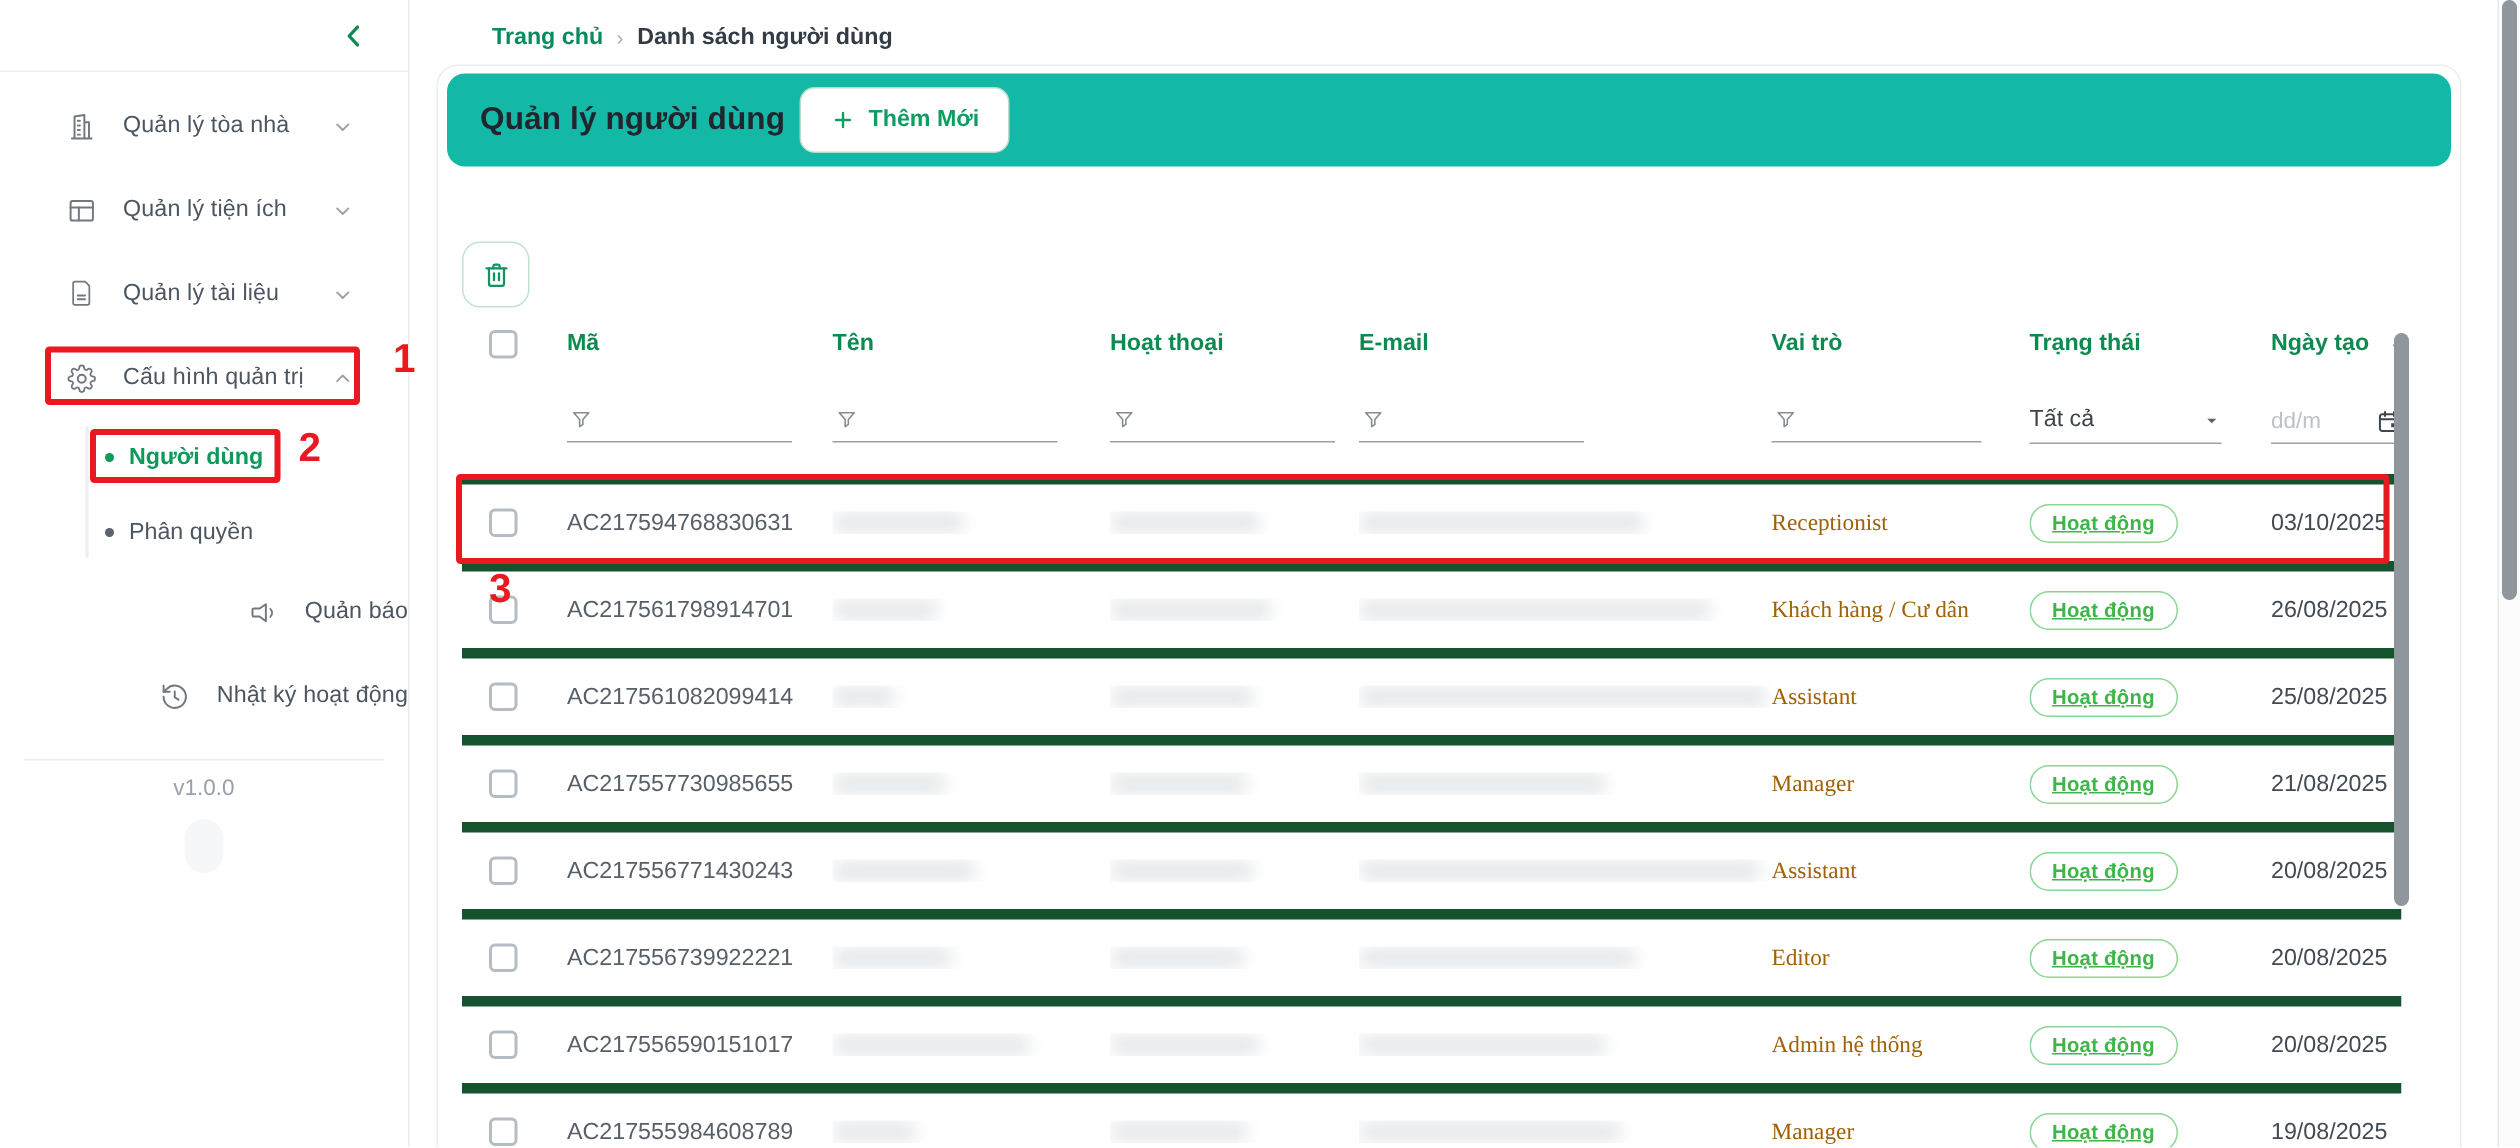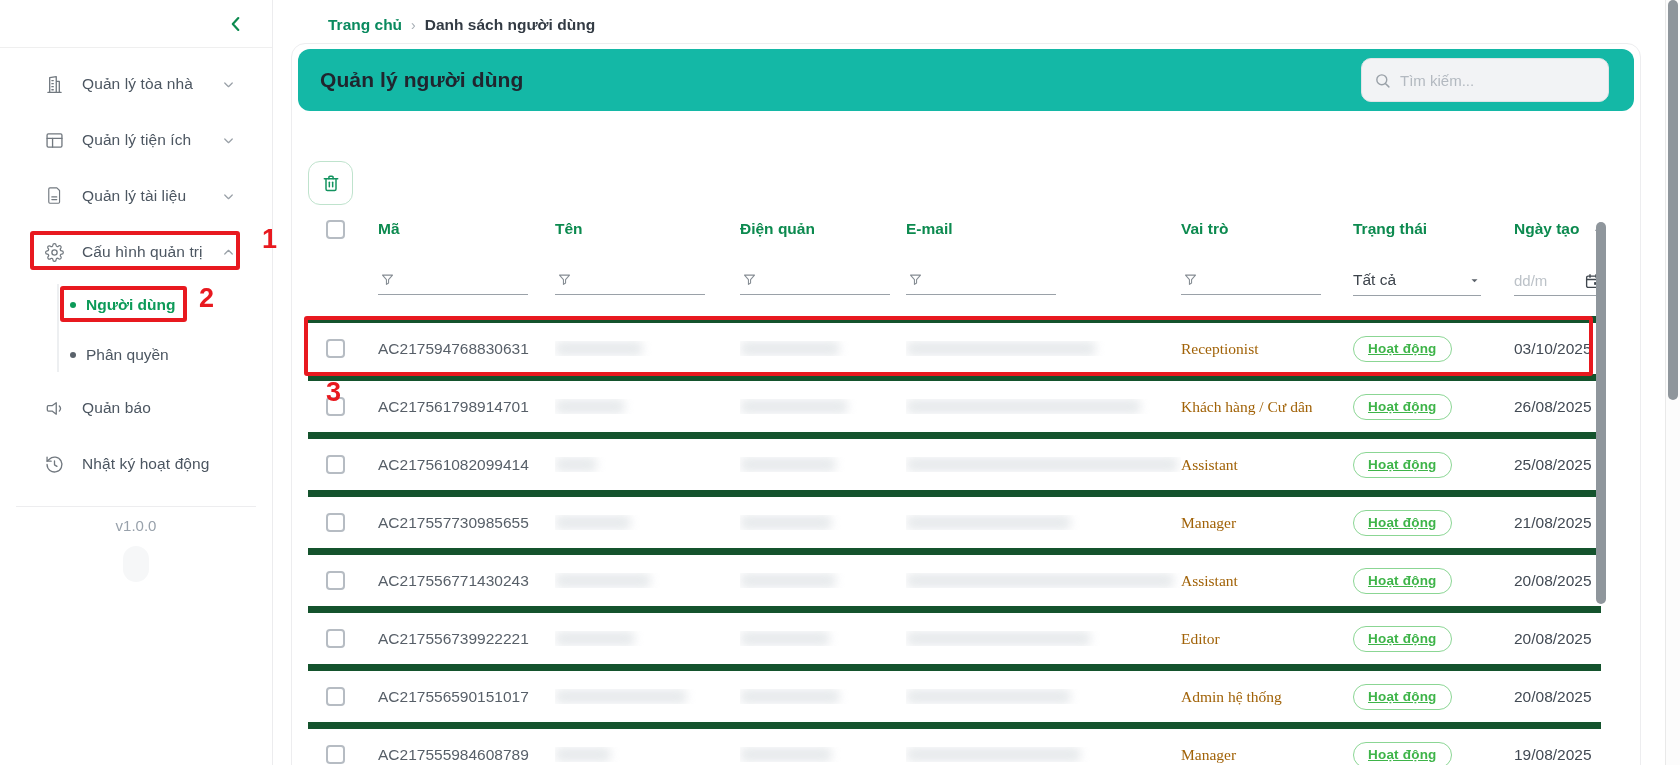--- a/index.html
+++ b/index.html
@@ -6,21 +6,21 @@
   html,body { width:1680px; height:765px; overflow:hidden; background:#fff;
     font-family:"Liberation Sans","DejaVu Sans",sans-serif; color:#4c5661; }
   .stage { position:relative; width:1680px; height:765px; background:#fff; overflow:hidden; }
 
   
   .sidebar { position:absolute; left:0; top:0; width:273px; height:765px; background:#fff;
     border-right:1px solid #ececee; z-index:2; }
   .sb-top { height:48px; border-bottom:1px solid #efefef; display:flex; align-items:center; justify-content:flex-end; padding-right:24px; }
   .collapse-btn { width:24px; height:24px; display:flex; align-items:center; justify-content:center; cursor:pointer; }
   .nav { padding-top:8px; }
-  .nav-item { height:56px; display:flex; align-items:center; padding-left:44px; cursor:pointer; }
+  .nav-item { height:56px; display:flex; align-items:center; padding-left:44px; cursor:pointer;justify-content:flex-end; }
   .nav-item .ic { width:21px; height:21px; flex:0 0 21px; display:flex; }
   .nav-item .lbl { margin-left:17px; font-size:15.5px; font-weight:500; color:#4c5661; letter-spacing:.1px; }
   .nav-item .chev { margin-left:auto; margin-right:36px; display:flex; }
   .submenu { position:relative; }
   .submenu .guide { position:absolute; left:57px; top:4px; bottom:8px; width:2px; background:#edeff1; }
   .sub-item { height:50px; display:flex; align-items:center; padding-left:70px; cursor:pointer; }
   .sub-item .dot { width:6px; height:6px; border-radius:50%; background:#5a626b; }
   .sub-item .lbl { margin-left:10px; font-size:15.5px; font-weight:500; color:#4c5661; }
   .sub-item.active .dot { background:#0c9a58; }
   .sub-item.active .lbl { color:#0c9a58; font-weight:700; }
@@ -224,28 +224,28 @@
   <div class="breadcrumb">
     <span class="bc-home">Trang chủ</span>
     <span class="bc-sep">›</span>
     <span class="bc-cur">Danh sách người dùng</span>
   </div>
 
   <div class="card">
 
     <div class="strip">
       <div class="page-title">Quản lý người dùng</div>
-      <div class="searchbox">
+      <div class="add-btn">
         <span>
-          <svg width="17" height="17" viewBox="0 0 24 24" fill="none" stroke="#9aa1a8" stroke-width="2" stroke-linecap="round">
-              <circle cx="11" cy="11" r="7"></circle>
-              <line x1="16.5" y1="16.5" x2="21" y2="21"></line>
-            </svg>
-        </span>
-        <input type="text" placeholder="Tìm kiếm..." style="">
+          <svg width="16" height="16" viewBox="0 0 24 24" fill="none" stroke="#0f9d62" stroke-width="2.4" stroke-linecap="round">
+              <line x1="12" y1="5" x2="12" y2="19"></line>
+              <line x1="5" y1="12" x2="19" y2="12"></line>
+            </svg>
+        </span>
+        <span class="t">Thêm Mới</span>
       </div>
     </div>
 
     <div class="card-body">
       <div class="trash-btn">
         <span>
           <svg width="20" height="20" viewBox="0 0 24 24" fill="none" stroke="#13935f" stroke-width="1.8" stroke-linecap="round" stroke-linejoin="round">
               <path d="M4 7h16"></path>
               <path d="M9.5 7V5.2A1.2 1.2 0 0 1 10.7 4h2.6a1.2 1.2 0 0 1 1.2 1.2V7"></path>
               <path d="M18 7v12.3a1.7 1.7 0 0 1-1.7 1.7H7.7A1.7 1.7 0 0 1 6 19.3V7"></path>
@@ -256,21 +256,21 @@
       </div>
 
       <div class="twrap">
 
         <div class="grid-row thead">
           <div class="c-check">
               <span class="cb"></span>
             </div>
           <div class="th">Mã</div>
           <div class="th">Tên</div>
-          <div class="th">Điện quản</div>
+          <div class="th">Hoạt thoại</div>
           <div class="th">E-mail</div>
           <div class="th">Vai trò</div>
           <div class="th">Trạng thái</div>
           <div class="th">Ngày tạo</div>
         </div>
 
         <div class="grid-row tfilter">
           <div class="c-check"></div>
           <div>
               <div class="f-input">

